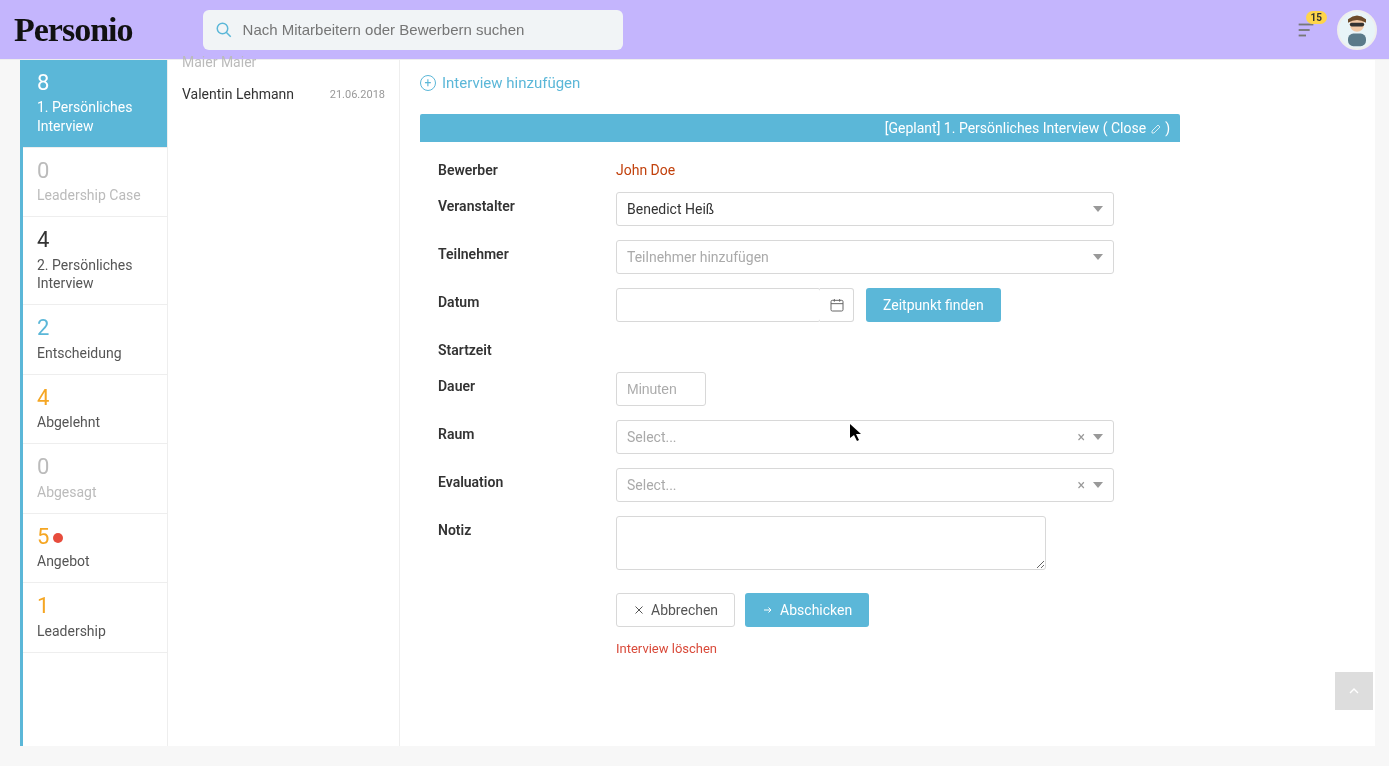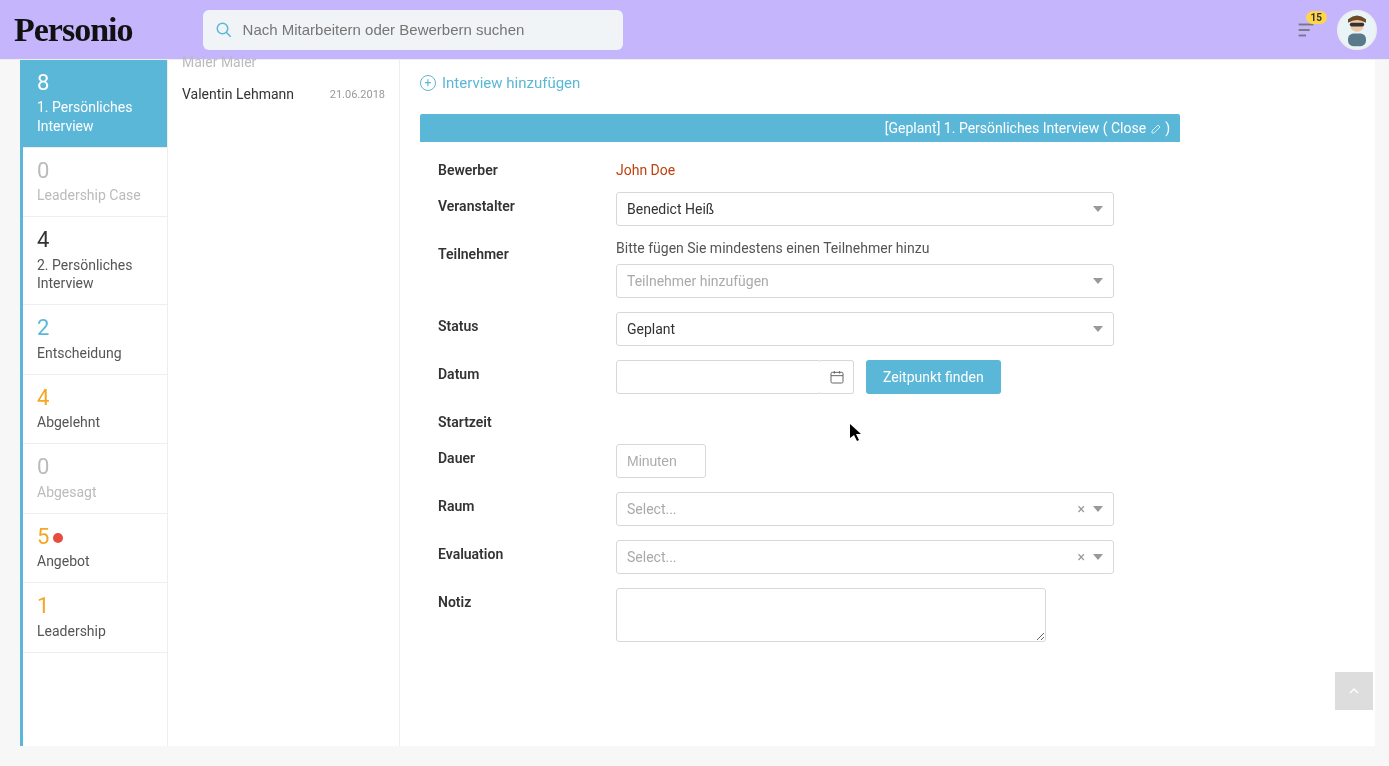--- a/index.html
+++ b/index.html
@@ -396,37 +396,27 @@
             <div class="select narrow">
               <span class="sel-text">Benedict Heiß</span>
               <span class="caret"></span>
             </div>
           </div>
         </div>
 
         <div class="frow">
           <div class="flabel">Teilnehmer</div>
           <div class="fcontrol">
-            <div class="helper">Bitte fügen Sie mindestens einen Teilnehmer hinzu</div>
             <div class="select narrow placeholder">
               <span class="sel-text">Teilnehmer hinzufügen</span>
               <span class="caret"></span>
             </div>
           </div>
         </div>
 
-        <div class="frow">
-          <div class="flabel">Status</div>
-          <div class="fcontrol">
-            <div class="select narrow">
-              <span class="sel-text">Geplant</span>
-              <span class="caret"></span>
-            </div>
-          </div>
-        </div>
 
         <div class="frow">
           <div class="flabel">Datum</div>
           <div class="fcontrol date-group">
             <input class="input date" type="text" style="">
             <div class="date-btn">
               <svg viewBox="0 0 24 24">
                   <rect x="3" y="5" width="18" height="16" rx="2" stroke-width="1.5"></rect>
                   <line x1="3" y1="10" x2="21" y2="10" stroke-width="1.5"></line>
                   <line x1="8" y1="3" x2="8" y2="7" stroke-width="1.5"></line>
@@ -472,20 +462,42 @@
           </div>
         </div>
 
         <div class="frow">
           <div class="flabel">Notiz</div>
           <div class="fcontrol">
             <textarea class="textarea" style=""></textarea>
           </div>
         </div>
 
+        <div class="frow">
+          <div class="flabel"></div>
+          <div class="fcontrol">
+            <div class="form-actions">
+              <div class="btn btn-light">
+                <svg viewBox="0 0 24 24">
+                    <line x1="5" y1="5" x2="19" y2="19" stroke-width="2"></line>
+                    <line x1="19" y1="5" x2="5" y2="19" stroke-width="2"></line>
+                  </svg>
+                <span>Abbrechen</span>
+              </div>
+              <div class="btn btn-primary">
+                <svg viewBox="0 0 24 24">
+                    <line x1="4" y1="12" x2="18" y2="12" stroke-width="2"></line>
+                    <polyline points="13,7 18,12 13,17" stroke-width="2"></polyline>
+                  </svg>
+                <span>Abschicken</span>
+              </div>
+            </div>
+            <span class="delete-lnk">Interview löschen</span>
+          </div>
+        </div>
 
       </div>
     </div>
   </div>
 </div>
 
 <div class="scroll-top-btn">
   <svg viewBox="0 0 24 24">
       <polyline points="6,15 12,9 18,15" stroke="#fff" stroke-width="2" fill="none"></polyline>
     </svg>

